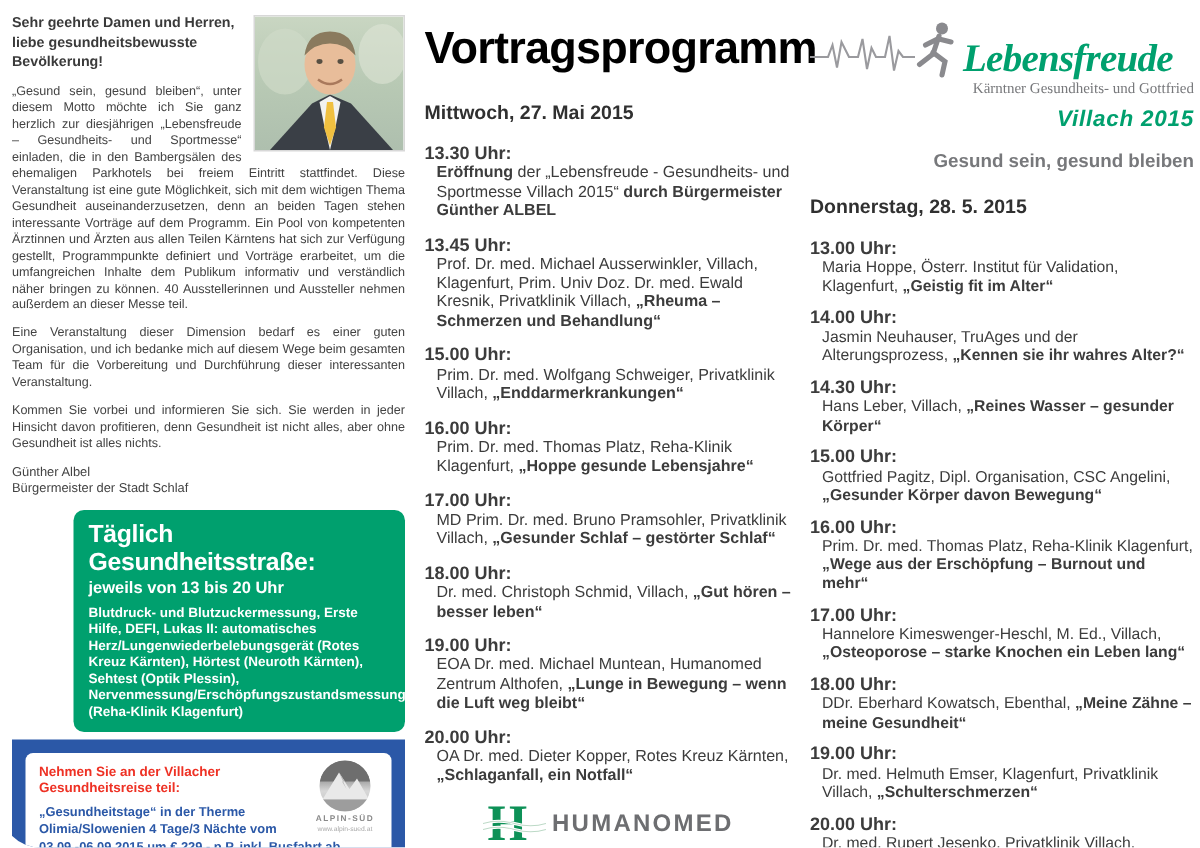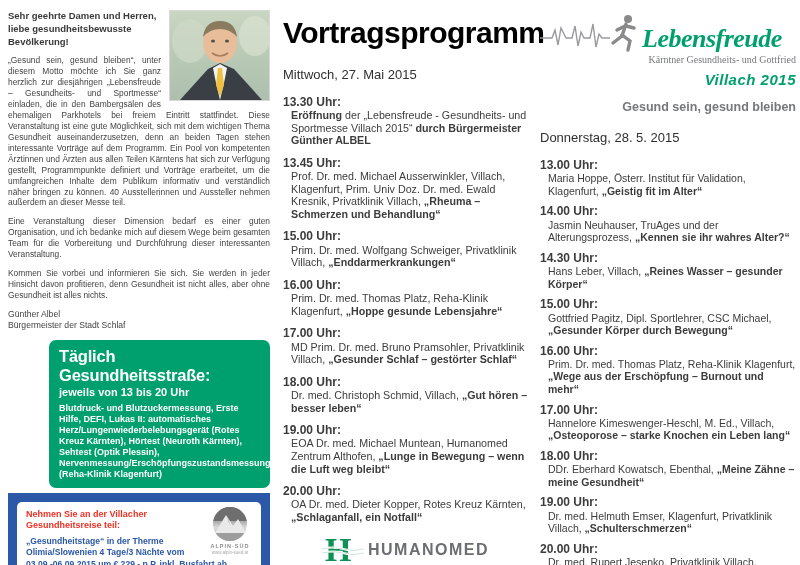--- a/index.html
+++ b/index.html
@@ -1,17 +1,17 @@
 <!DOCTYPE html>
 <html><head>
 <meta charset="utf-8">
 <style>
   * { margin:0; padding:0; box-sizing:border-box; }
   body { width:800px; height:565px; font-family:"Liberation Sans", sans-serif; background:#ffffff; }
-  .page { position:relative; width:800px; height:565px; background:#fff; overflow:hidden; }
+  .page { position:relative; width:800px; height:565px; background:#fff; overflow:hidden;border-radius:27px; }
 
   
   .col-left { position:absolute; left:8px; top:10px; width:262px; }
   .salutation { font-size:9.5px; font-weight:bold; color:#3a3a3a; line-height:1.35; margin-bottom:7px; }
   .mayor-photo { float:right; width:101px; height:91px; margin:0 0 5px 8px; border:1px solid #d8d8d8; }
   .letter-para { font-size:8.4px; color:#434343; line-height:1.3; text-align:justify; margin-bottom:8px; }
   .signature { font-size:8.6px; color:#434343; line-height:1.35; margin-top:2px; }
 
   .green-box { margin-top:8px; background:#00a06e; border-radius:7px; padding:7px 10px 8px 10px; color:#fff;margin-left:41px; }
   .green-box .gb-title { font-size:16.5px; font-weight:bold; letter-spacing:-0.2px; }
@@ -25,21 +25,21 @@
       background:linear-gradient(180deg,#777 0%,#999 35%,#d8d8d8 60%,#bbb 100%); position:relative; overflow:hidden; }
   .alpin-circle svg { display:block; }
   .alpin-name { font-size:5.5px; letter-spacing:1px; color:#8a8a8a; margin-top:2px; font-weight:bold; }
   .alpin-url { font-size:4.5px; color:#aaa; margin-top:1px; }
   .reise-head { color:#ee3124; font-weight:bold; font-size:9px; line-height:1.25; margin-bottom:5px; }
   .reise-offer { color:#2b58a7; font-weight:bold; font-size:8.6px; line-height:1.3; }
 
   
   .col-mid { position:absolute; left:283px; top:16px; width:245px; }
   .program-title { font-size:30px; font-weight:bold; color:#000000; letter-spacing:-0.5px; margin-bottom:17px; }
-  .day-heading { font-size:13px; font-weight:normal; color:#303030; margin-bottom:13px; }
+  .day-heading { font-size:13px; font-weight:bold; color:#303030; margin-bottom:13px; }
   .entry { margin-bottom:9px; color:#3c3c3c; }
   .entry-time { font-size:12px; font-weight:bold; line-height:1.2; }
   .entry-body { font-size:10.7px; line-height:1.17; padding-left:8px; }
   .entry-body .bold { font-weight:bold; }
   .humanomed { margin-top:10px; margin-left:42px; display:flex; align-items:center; }
   .hm-h { position:relative; width:34px; height:34px; margin-right:9px; }
   .hm-h .hletter { font-family:"Liberation Serif", serif; font-weight:bold; font-size:34px; line-height:34px; color:#0d9157; }
   .hm-h svg { position:absolute; left:-3px; top:13px; }
   .hm-text { font-size:16px; font-weight:bold; color:#6d6e71; letter-spacing:1.5px; }
 
@@ -199,21 +199,21 @@
         <div class="entry">
           <div class="entry-time">14.00 Uhr:</div>
           <div class="entry-body"><span>Jasmin Neuhauser, TruAges und der Alterungsprozess, </span><span class="bold">„Kennen sie ihr wahres Alter?“</span></div>
         </div>
         <div class="entry">
           <div class="entry-time">14.30 Uhr:</div>
           <div class="entry-body"><span>Hans Leber, Villach, </span><span class="bold">„Reines Wasser – gesunder Körper“</span></div>
         </div>
         <div class="entry">
           <div class="entry-time">15.00 Uhr:</div>
-          <div class="entry-body"><span>Gottfried Pagitz, Dipl. Sportlehrer, CSC Michael, </span><span class="bold">„Gesunder Körper durch Bewegung“</span></div>
+          <div class="entry-body"><span>Gottfried Pagitz, Dipl. Organisation, CSC Angelini, </span><span class="bold">„Gesunder Körper davon Bewegung“</span></div>
         </div>
         <div class="entry">
           <div class="entry-time">16.00 Uhr:</div>
           <div class="entry-body"><span>Prim. Dr. med. Thomas Platz, Reha-Klinik Klagenfurt, </span><span class="bold">„Wege aus der Erschöpfung – Burnout und mehr“</span></div>
         </div>
         <div class="entry">
           <div class="entry-time">17.00 Uhr:</div>
           <div class="entry-body"><span>Hannelore Kimeswenger-Heschl, M. Ed., Villach, </span><span class="bold">„Osteoporose – starke Knochen ein Leben lang“</span></div>
         </div>
         <div class="entry">

